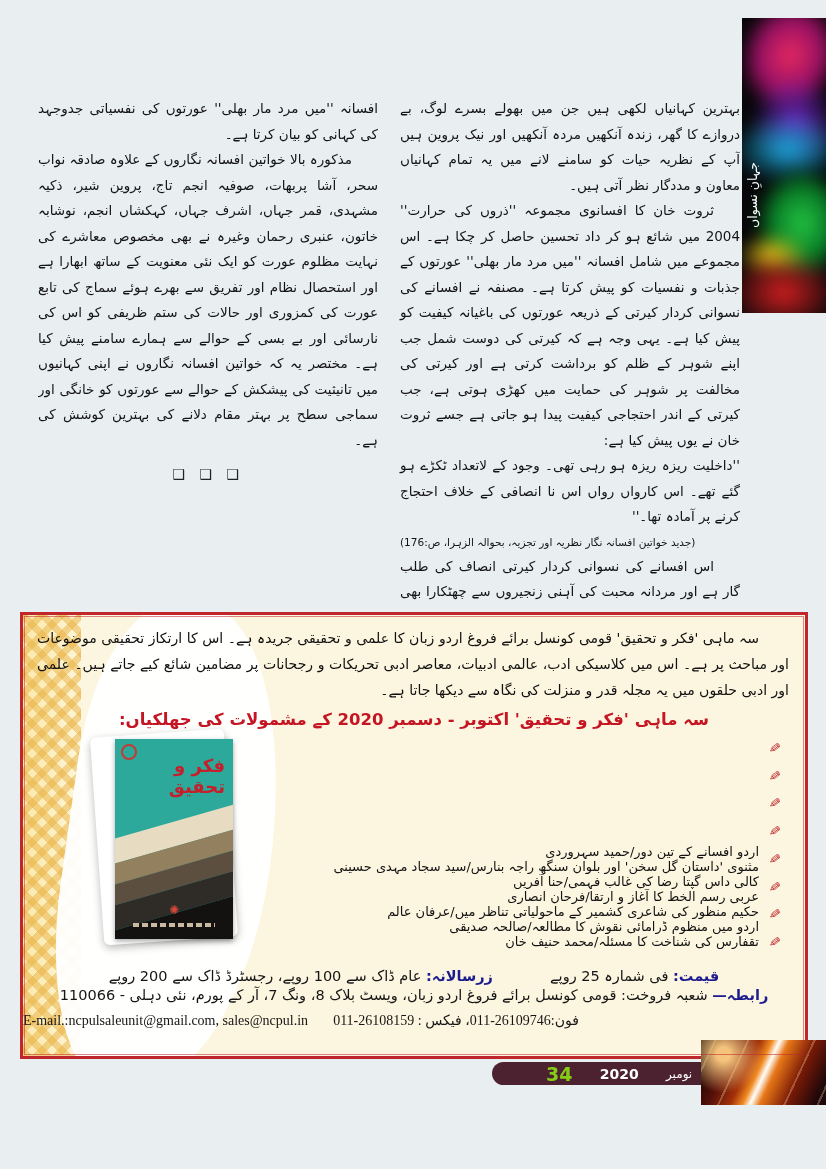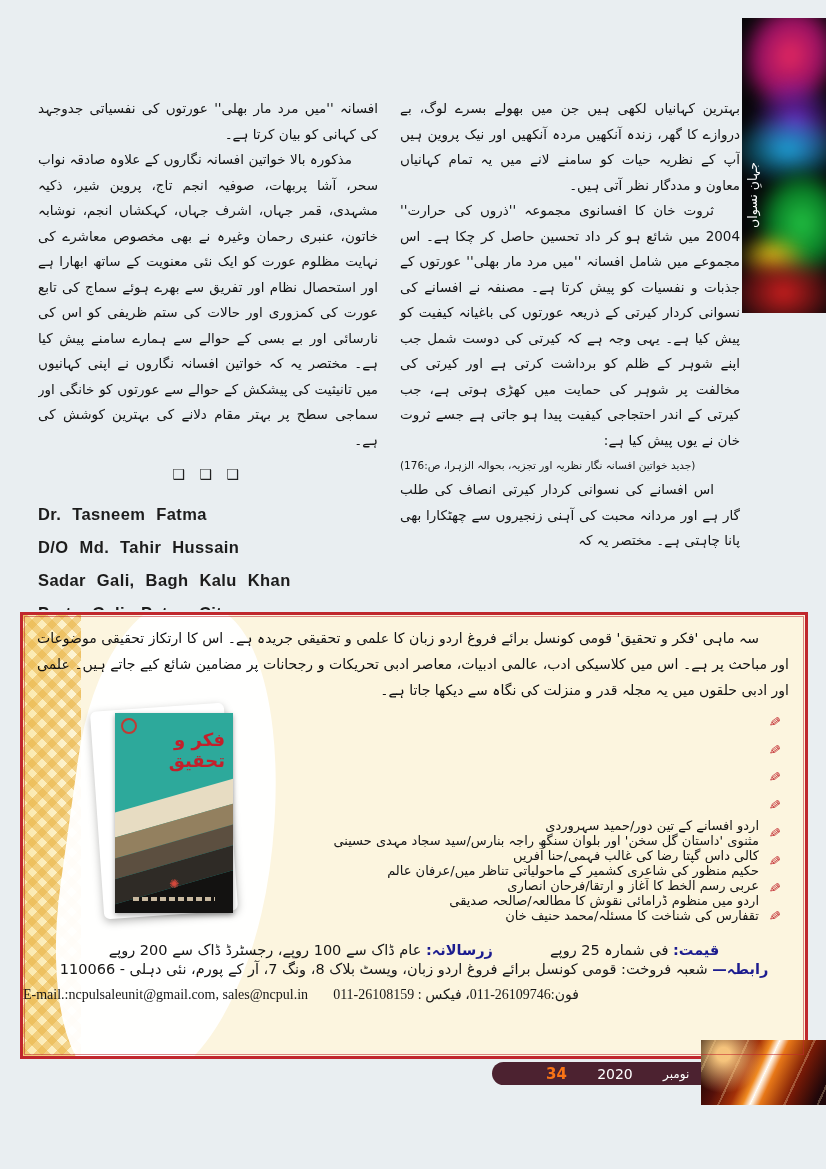--- a/index.html
+++ b/index.html
@@ -70,22 +70,22 @@
   .phone-line{margin-top:9px;direction:rtl;text-align:left;font-size:14px;color:#151515;font-family:"Liberation Serif",serif}
   .navy{color:#1c1c8f;font-weight:bold;font-family:"DejaVu Sans",sans-serif}
   .hgap{display:inline-block;width:48px}
   .ltr{direction:ltr;unicode-bidi:isolate}
   .email{font-family:"Liberation Serif",serif}
 
   
   .footer-band{position:absolute;left:492px;top:1062px;width:334px;height:23px;background:#4c2230;z-index:2;
                border-radius:12px 0 0 12px;display:flex;direction:rtl;align-items:center;justify-content:space-between;
                padding:0 12px 0 54px;box-sizing:border-box;color:#fff;font-size:12px}
-  .f-year{font-weight:normal;font-size:14px}
-  .f-num{color:#f97316;font-weight:bold;font-size:15px}
+  .f-year{font-weight:bold;font-size:14px}
+  .f-num{color:#84cc16;font-weight:bold;font-size:19px}
   .corner-art{position:absolute;left:701px;top:1040px;width:125px;height:65px;z-index:3;
       background:
         radial-gradient(circle at 18% 22%, rgba(255,205,130,.95) 0 6%, transparent 34%),
         repeating-linear-gradient(115deg, transparent 0 12px, rgba(255,230,180,.28) 12px 14px, transparent 14px 30px),
         linear-gradient(115deg,#140503 6%,#55100a 24%,#a33008 38%,#f08a20 46%,#ffffff 51%,#e87818 57%,#7a1a06 74%,#20070a 92%)}
 </style>
 </head>
 <body>
 
 <div class="page">
@@ -97,43 +97,38 @@
     <div class="blob b4"></div>
     <div class="blob b5"></div>
     <div class="blob b6"></div>
     <div class="strip-label">جہانِ نسواں</div>
   </div>
 
   <div class="columns">
     <div class="col">
       <p>بہترین کہانیاں لکھی ہیں جن میں بھولے بسرے لوگ، بے دروازے کا گھر، زندہ آنکھیں مردہ آنکھیں اور نیک پروین ہیں آپ کے نظریہ حیات کو سامنے لانے میں یہ تمام کہانیاں معاون و مددگار نظر آتی ہیں۔</p>
       <p class="indent">ثروت خان کا افسانوی مجموعہ ''ذروں کی حرارت'' 2004 میں شائع ہو کر داد تحسین حاصل کر چکا ہے۔ اس مجموعے میں شامل افسانہ ''میں مرد مار بھلی'' عورتوں کے جذبات و نفسیات کو پیش کرتا ہے۔ مصنفہ نے افسانے کی نسوانی کردار کیرتی کے ذریعہ عورتوں کی باغیانہ کیفیت کو پیش کیا ہے۔ یہی وجہ ہے کہ کیرتی کی دوست شمل جب اپنے شوہر کے ظلم کو برداشت کرتی ہے اور کیرتی کی مخالفت پر شوہر کی حمایت میں کھڑی ہوتی ہے، جب کیرتی کے اندر احتجاجی کیفیت پیدا ہو جاتی ہے جسے ثروت خان نے یوں پیش کیا ہے:</p>
+      <p class="quote">''داخلیت ریزہ ریزہ ہو رہی تھی۔ وجود کے لاتعداد ٹکڑے ہو گئے تھے۔ اس کارواں رواں اس نا انصافی کے خلاف احتجاج کرنے پر آمادہ تھا۔''</p>
       <p class="cite">(جدید خواتین افسانہ نگار نظریہ اور تجزیہ، بحوالہ الزہرا، ص:176)</p>
       <p class="indent">اس افسانے کی نسوانی کردار کیرتی انصاف کی طلب گار ہے اور مردانہ محبت کی آہنی زنجیروں سے چھٹکارا بھی پانا چاہتی ہے۔ مختصر یہ کہ</p>
     </div>
     <div class="col">
       <p>افسانہ ''میں مرد مار بھلی'' عورتوں کی نفسیاتی جدوجہد کی کہانی کو بیان کرتا ہے۔</p>
       <p class="indent">مذکورہ بالا خواتین افسانہ نگاروں کے علاوہ صادقہ نواب سحر، آشا پربھات، صوفیہ انجم تاج، پروین شیر، ذکیہ مشہدی، قمر جہاں، اشرف جہاں، کہکشاں انجم، نوشابہ خاتون، عنبری رحمان وغیرہ نے بھی مخصوص معاشرے کی نہایت مظلوم عورت کو ایک نئی معنویت کے ساتھ ابھارا ہے اور استحصال نظام اور تفریق سے بھرے ہوئے سماج کی تابع عورت کی کمزوری اور حالات کی ستم ظریفی کو اس کی نارسائی اور بے بسی کے حوالے سے ہمارے سامنے پیش کیا ہے۔ مختصر یہ کہ خواتین افسانہ نگاروں نے اپنی کہانیوں میں تانیثیت کی پیشکش کے حوالے سے عورتوں کو خانگی اور سماجی سطح پر بہتر مقام دلانے کی بہترین کوشش کی ہے۔</p>
       <div class="squares">❑ ❑ ❑</div>
-      <div class="address">
-        <div>Dr. Tasneem Fatma</div>
-        <div>D/O Md. Tahir Hussain</div>
-        <div>Sadar Gali, Bagh Kalu Khan</div>
-        <div>Party Gali, Patna City</div>
-
-      </div>
     </div>
   </div>
 
   <div class="adbox">
     <div class="deco-band"></div>
     <div class="curl"></div>
     <div class="inner-line"></div>
     <div class="adbox-content">
       <p class="intro">سہ ماہی 'فکر و تحقیق' قومی کونسل برائے فروغ اردو زبان کا علمی و تحقیقی جریدہ ہے۔ اس کا ارتکاز تحقیقی موضوعات اور مباحث پر ہے۔ اس میں کلاسیکی ادب، عالمی ادبیات، معاصر ادبی تحریکات و رجحانات پر مضامین شائع کیے جاتے ہیں۔ علمی اور ادبی حلقوں میں یہ مجلہ قدر و منزلت کی نگاہ سے دیکھا جاتا ہے۔</p>
+      <div class="box-heading">سہ ماہی 'فکر و تحقیق' اکتوبر - دسمبر 2020 کے مشمولات کی جھلکیاں:</div>
 
       <div class="middle">
         <div class="book">
           <div class="sheet"></div>
           <div class="cover">
             <div class="cover-emblem"></div>
             <div class="cover-title">فکر و تحقیق</div>
             <div class="strips">
               <div class="s1"></div>
                 <div class="s2"></div>
@@ -144,22 +139,22 @@
             <div class="cover-bottom-emblem">✺</div>
             <div class="cover-caption-bar"></div>
           </div>
         </div>
 
         <div class="list-wrap">
           <div class="list-texts">
             <div class="list-row">اردو افسانے کے تین دور/حمید سہروردی</div>
             <div class="list-row">مثنوی 'داستان گل سخن' اور بلوان سنگھ راجہ بنارس/سید سجاد مہدی حسینی</div>
             <div class="list-row">کالی داس گپتا رضا کی غالب فہمی/حنا آفریں</div>
+            <div class="list-row">عربی رسم الخط کا آغاز و ارتقا/فرحان انصاری</div>
             <div class="list-row">حکیم منظور کی شاعری کشمیر کے ماحولیاتی تناظر میں/عرفان عالم</div>
-            <div class="list-row">عربی رسم الخط کا آغاز و ارتقا/فرحان انصاری</div>
             <div class="list-row">اردو میں منظوم ڈرامائی نقوش کا مطالعہ/صالحہ صدیقی</div>
             <div class="list-row">تقفارس کی شناخت کا مسئلہ/محمد حنیف خان</div>
           </div>
           <div class="icon-col">
             <span class="quill">✎</span>
             <span class="quill">✎</span>
             <span class="quill">✎</span>
             <span class="quill">✎</span>
             <span class="quill">✎</span>
             <span class="quill">✎</span>

